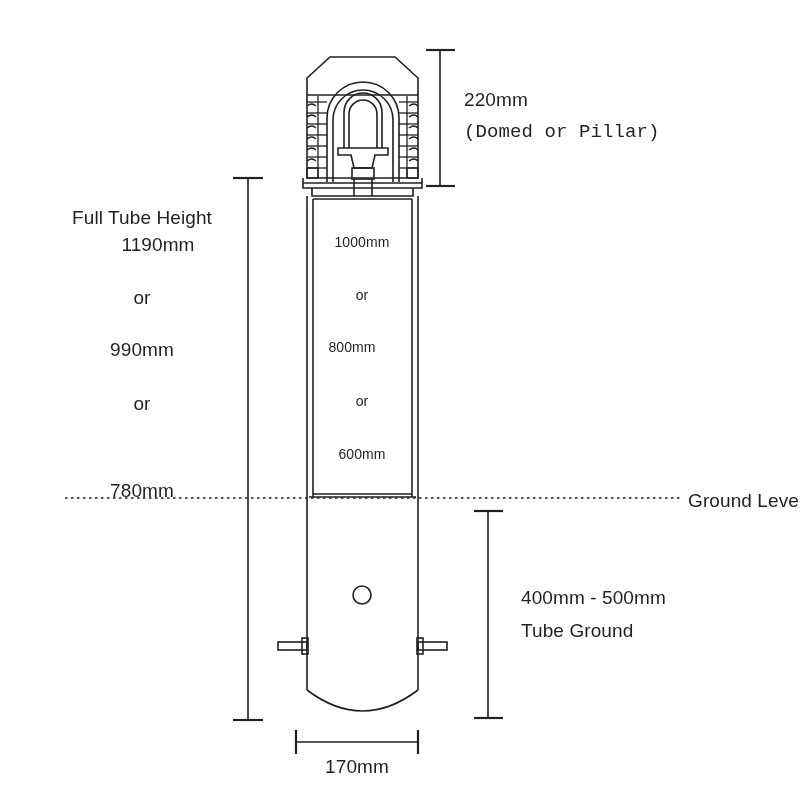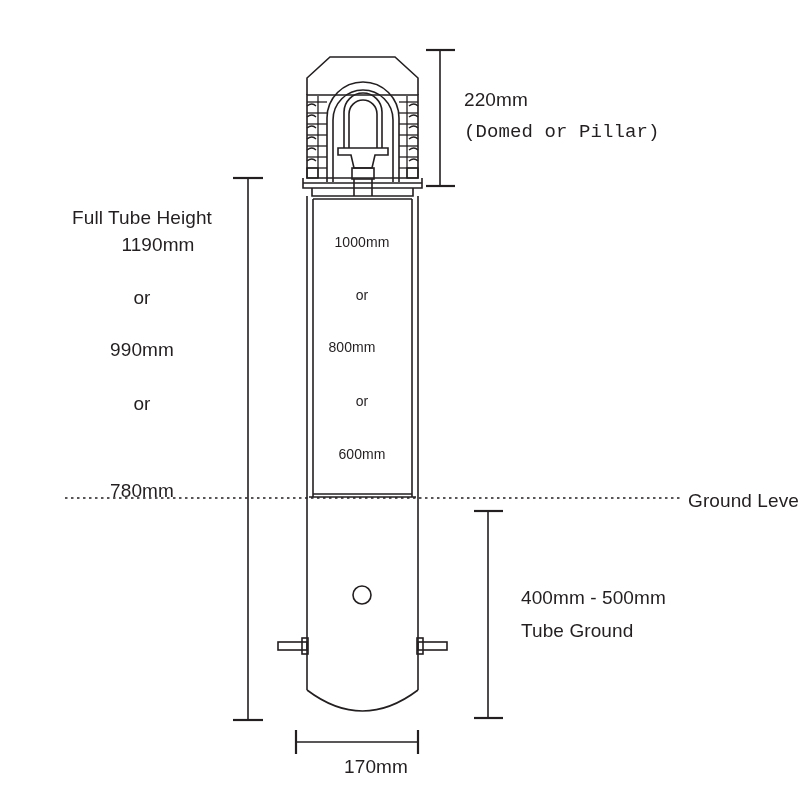--- a/index.html
+++ b/index.html
@@ -203,15 +203,15 @@
     <div class="lbl lbl-center" style="left:362px; top:447px;">600mm</div>
   </div>
 
   <div class="lbl" id="ground-label" style="left:688px; top:491px;">Ground Level</div>
 
   <div id="right-bottom">
     <div class="lbl" style="left:521px; top:588px;">400mm - 500mm</div>
     <div class="lbl" style="left:521px; top:621px;">Tube Ground</div>
   </div>
 
-  <div class="lbl lbl-center" id="width-label" style="left:357px; top:757px;margin-left:19px;">170mm</div>
+  <div class="lbl lbl-center" id="width-label" style="left:357px; top:757px;">170mm</div>
 
 </div>
 
 </body></html>

